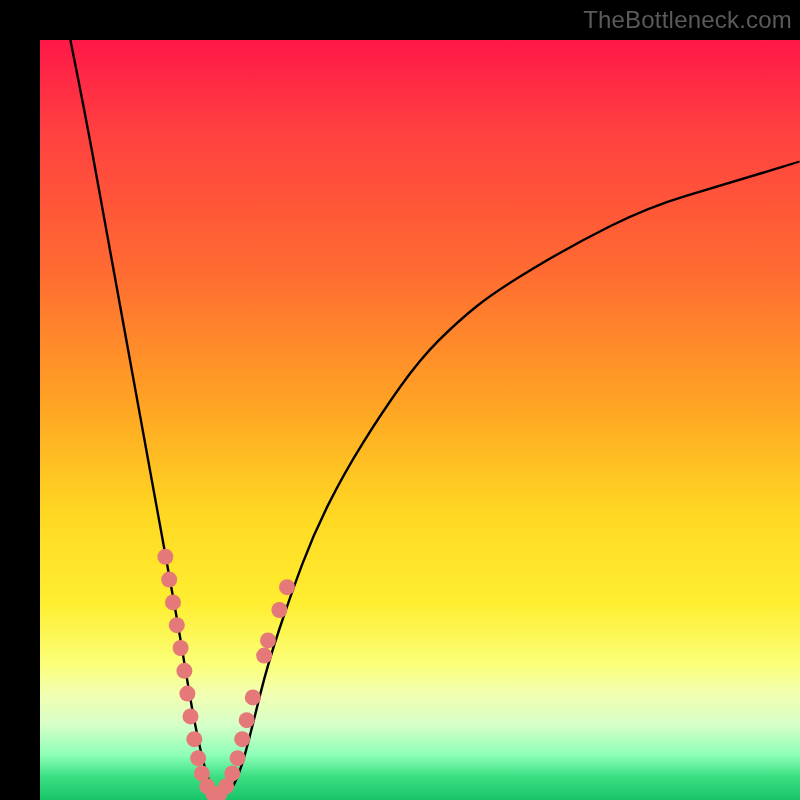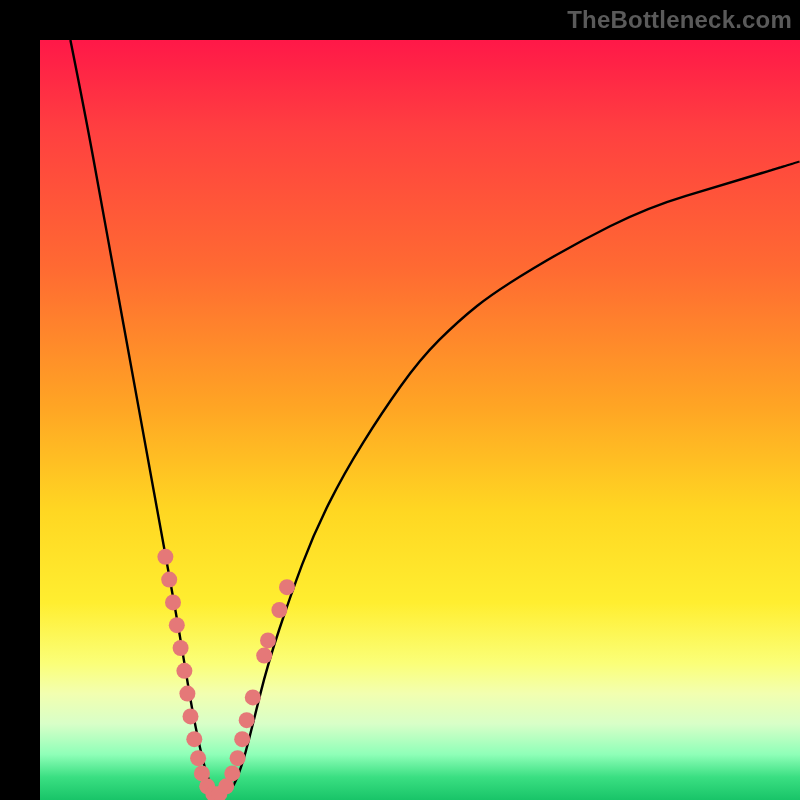--- a/index.html
+++ b/index.html
@@ -37,21 +37,21 @@
       #8fffb8 94%,
       #3adf82 97%,
       #18c468 100%
     );
   }
   .watermark {
     position: absolute;
     top: 6px;
     right: 8px;
     font-size: 24px;
-    font-weight: 700;
+    font-weight: 400;
     color: #5a5a5a;
     letter-spacing: 0.2px;
     z-index: 10;
     text-align: center;
   }
   svg.curve {
     position: absolute;
     left: 0;
     top: 0;
     width: 760px;

